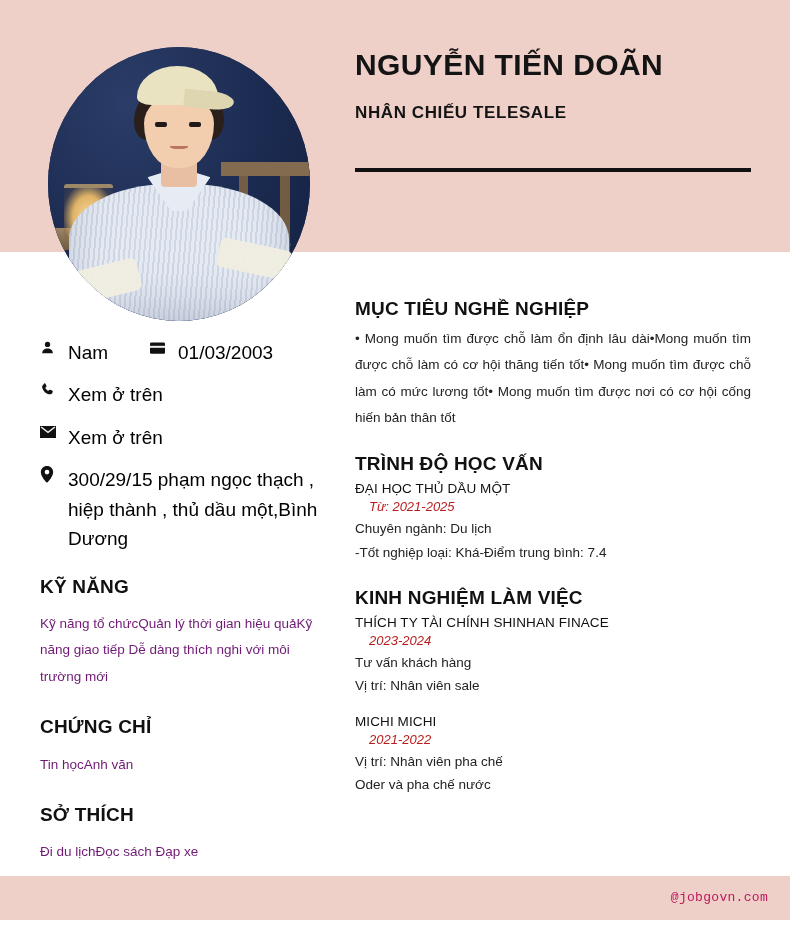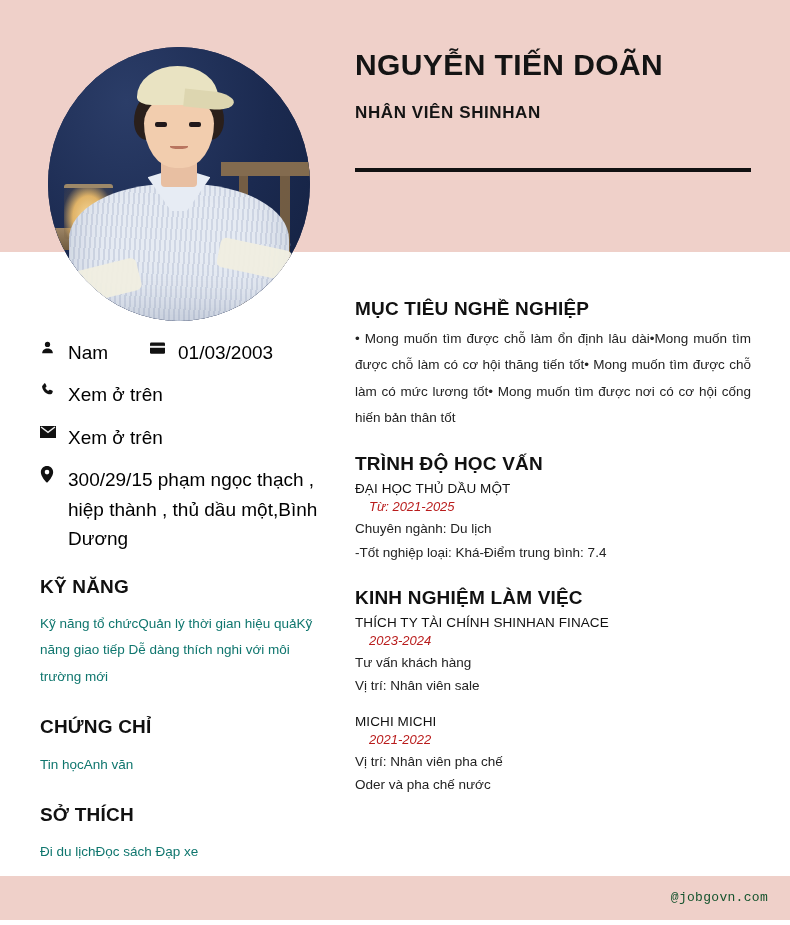--- a/index.html
+++ b/index.html
@@ -304,21 +304,21 @@
     font-weight: bold;
     letter-spacing: 0.2px;
     color: #111;
     margin: 26px 0 9px 0;
   }
   .sec-head-left.first { margin-top: 22px; }
 
   .sec-body-left {
     font-size: 13.5px;
     line-height: 1.95;
-    color: #0f766e;
+    color: #701a75;
   }
 
   
   .right-col {
     position: absolute;
     left: 355px;
     top: 298px;
     width: 396px;
   }
 
@@ -369,21 +369,21 @@
     width: 790px;
     height: 44px;
     background: #efd0c9;
   }
   .watermark {
     position: absolute;
     right: 22px;
     top: 14px;
     font-family: "Liberation Mono", "DejaVu Sans Mono", monospace;
     font-size: 13px;
-    color: #14532d;
+    color: #be185d;
     letter-spacing: 0.3px;
   }
 </style>
 </head>
 <body>
 
 <div class="page">
 
   <div class="header-band"></div>
 
@@ -405,21 +405,21 @@
       <div class="ph-eye-l"></div>
       <div class="ph-eye-r"></div>
       <div class="ph-mouth"></div>
       <div class="ph-cap"></div>
       <div class="ph-brim"></div>
     </div>
   </div>
 
   <div class="header-text">
     <h1 class="full-name">NGUYỄN TIẾN DOÃN</h1>
-    <h2 class="job-title">NHÂN VIÊN SHINHAN</h2>
+    <h2 class="job-title">NHÂN CHIẾU TELESALE</h2>
   </div>
   <div class="header-rule"></div>
 
   <div class="left-col">
 
     <div class="contact-grid">
 
       <div class="contact-row pair">
         <div class="c-item first">
           <span class="c-icon">

